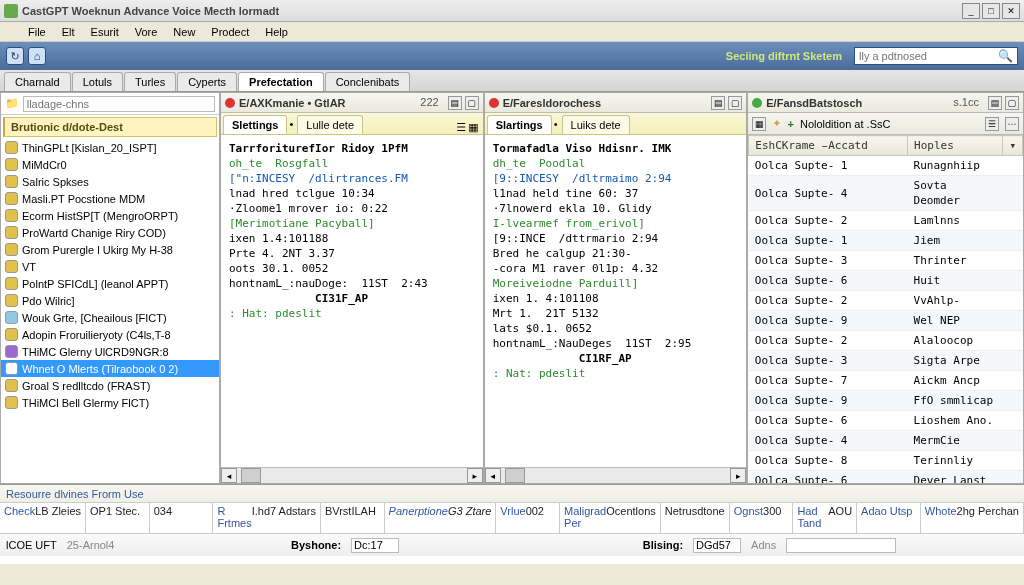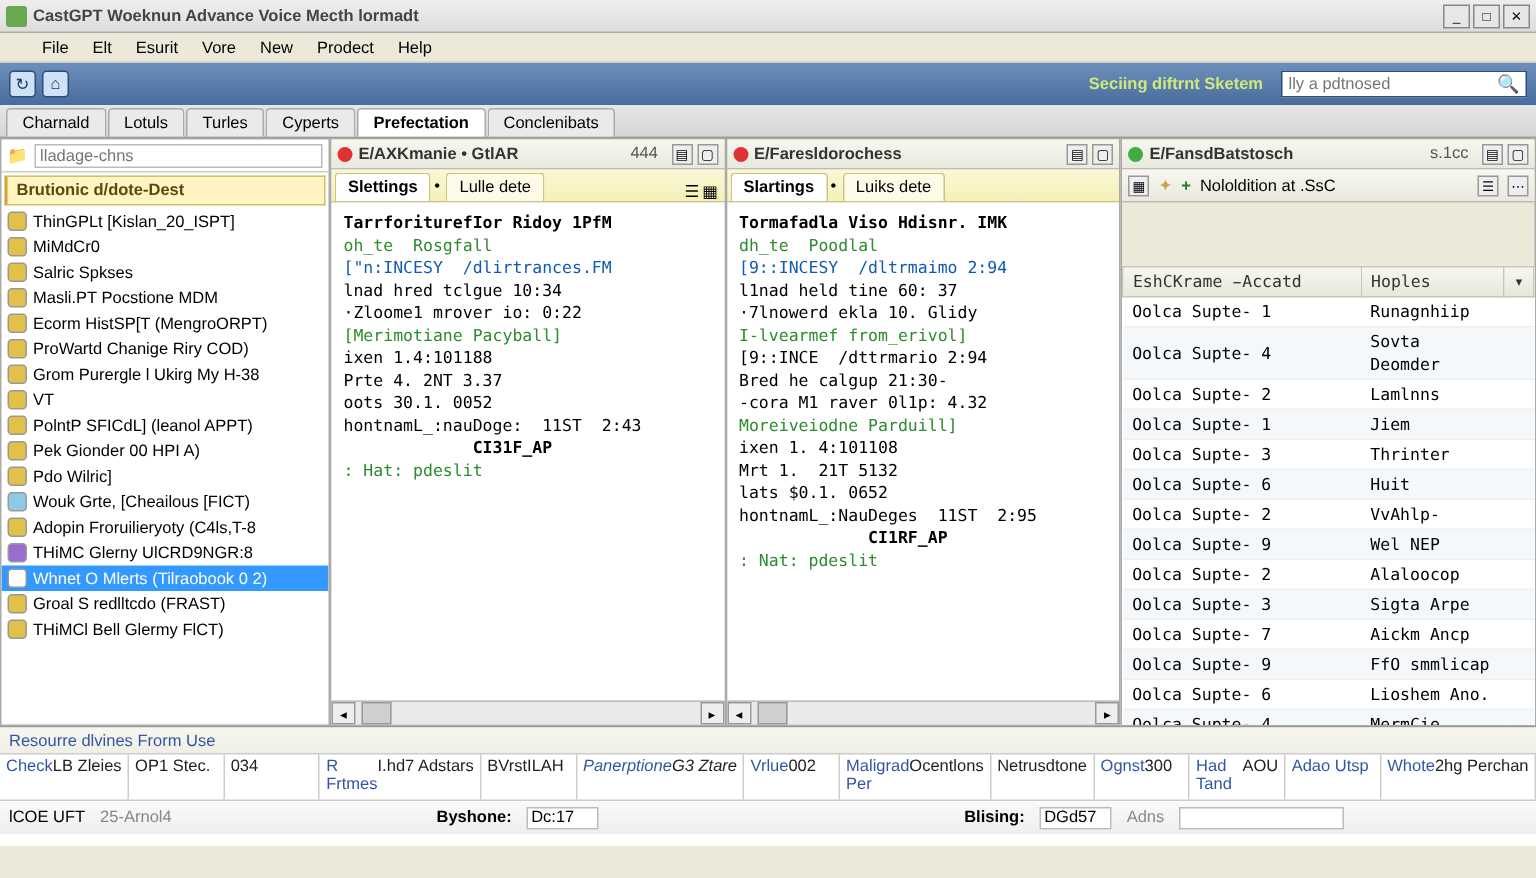--- a/index.html
+++ b/index.html
@@ -85,21 +85,21 @@
   .term .bold { font-weight:bold;}
   
   .pane3top { height:22px; background:linear-gradient(#f7f7f0,#e9e9df); border-bottom:1px solid #bbb; display:flex; align-items:center; padding:0 4px; font-size:11px; gap:6px;}
   .pane3top .spacer {flex:1;}
   
   .tbl { width:100%; border-collapse:collapse; font-size:11px;}
   .tbl thead th { position:sticky; top:0; background:linear-gradient(#f7f7ef,#e6e6da); border:1px solid #c6c6b9; padding:2px 6px; text-align:left; font-weight:normal; color:#333;}
   .tbl thead th:first-child { width:58%;}
   .tbl tbody td { padding:2px 6px; border-bottom:1px solid #eee;}
   .tbl tbody tr:nth-child(even){ background:#f5f8fb;}
-  .pane .body.nopad { padding:0;margin-top:42px;}
+  .pane .body.nopad { padding:0;}
   
   .scrollx { height:16px; background:#eaeaea; border-top:1px solid #bbb; display:flex;}
   .scrollx .thumb { width:20px; background:#cfcfcf; border:1px solid #999; margin-left:4px;}
   .scrollx .arrow { width:16px; border:1px solid #999; background:#eee; text-align:center; line-height:14px; font-size:9px;}
   .scrollx .space{flex:1;}
   
   .bottom {
     border-top:1px solid #999;
     background:#fff;
     height: 80px;
@@ -200,24 +200,20 @@
         <div class="item">
           <span class="i" style="background: rgb(226, 193, 74); border: 1px solid rgb(153, 153, 153);"></span>
           <span>VT</span>
         </div>
         <div class="item">
           <span class="i" style="background: rgb(226, 193, 74); border: 1px solid rgb(153, 153, 153);"></span>
           <span>PolntP SFICdL] (leanol APPT)</span>
         </div>
         <div class="item">
           <span class="i" style="background: rgb(226, 193, 74); border: 1px solid rgb(153, 153, 153);"></span>
-          <span>Pek Gionder 00 HPI A)</span>
-        </div>
-        <div class="item">
-          <span class="i" style="background: rgb(226, 193, 74); border: 1px solid rgb(153, 153, 153);"></span>
           <span>Pdo Wilric]</span>
         </div>
         <div class="item">
           <span class="i" style="background: rgb(142, 202, 230); border: 1px solid rgb(153, 153, 153);"></span>
           <span>Wouk Grte, [Cheailous [FICT)</span>
         </div>
         <div class="item">
           <span class="i" style="background: rgb(226, 193, 74); border: 1px solid rgb(153, 153, 153);"></span>
           <span>Adopin Froruilieryoty (C4ls,T-8</span>
         </div>
@@ -240,21 +236,21 @@
       </div>
   </div>
 
   <div class="panels">
 
     <div class="pane">
       <div class="ph">
         <span class="dot" style="background:#d33"></span>
         <span class="title">E/AXKmanie • GtlAR</span>
         <div class="right">
-          <span style="margin-right:6px;color:#555">444</span>
+          <span style="margin-right:6px;color:#555">222</span>
           <div class="sq">▤</div>
           <div class="sq">▢</div>
         </div>
       </div>
       <div class="subtabs">
         <div class="subtab active">Slettings</div>
         <span style="align-self:center;padding:0 2px">•</span>
         <div class="subtab">Lulle dete</div>
         <div class="spacer"></div>
         <div class="pr">

